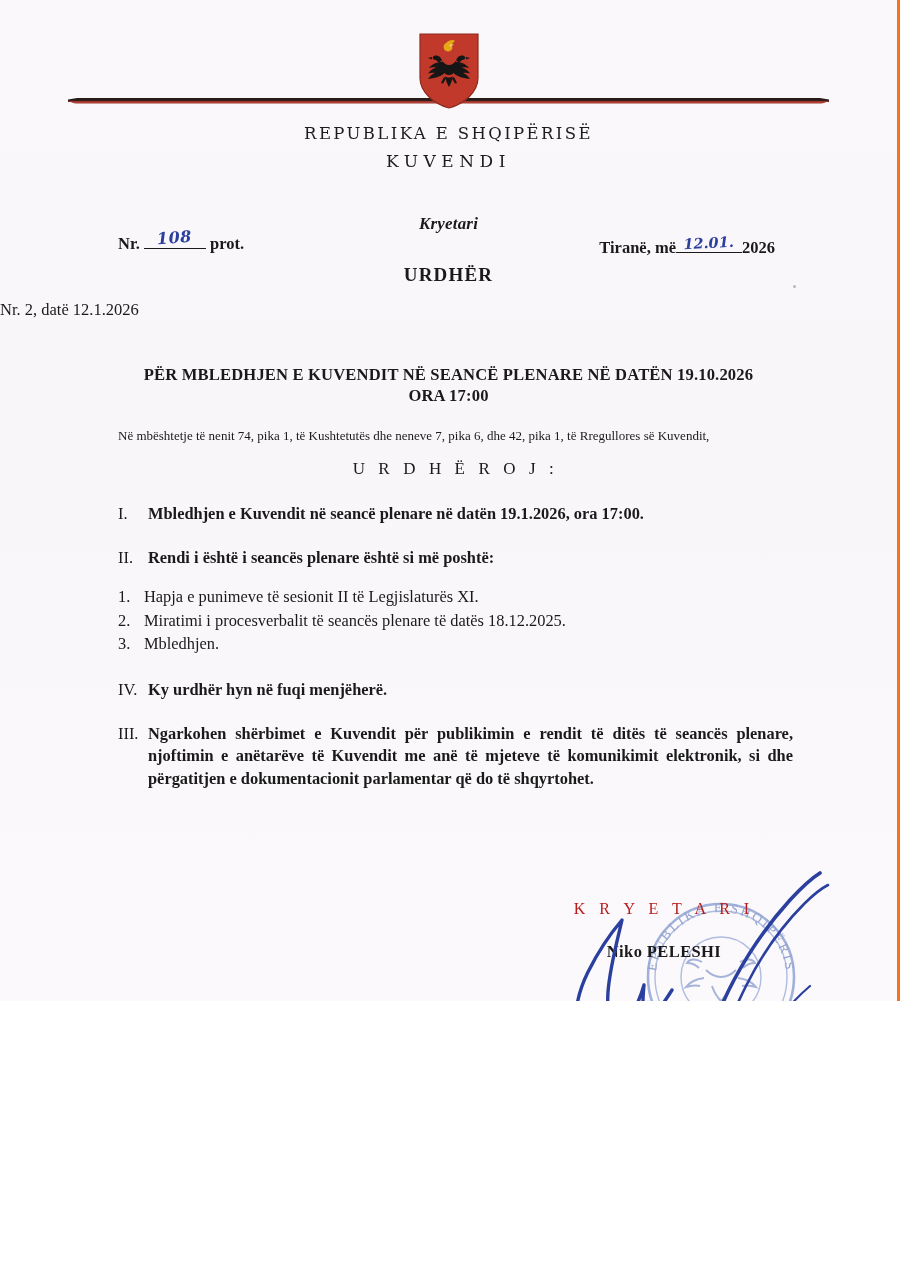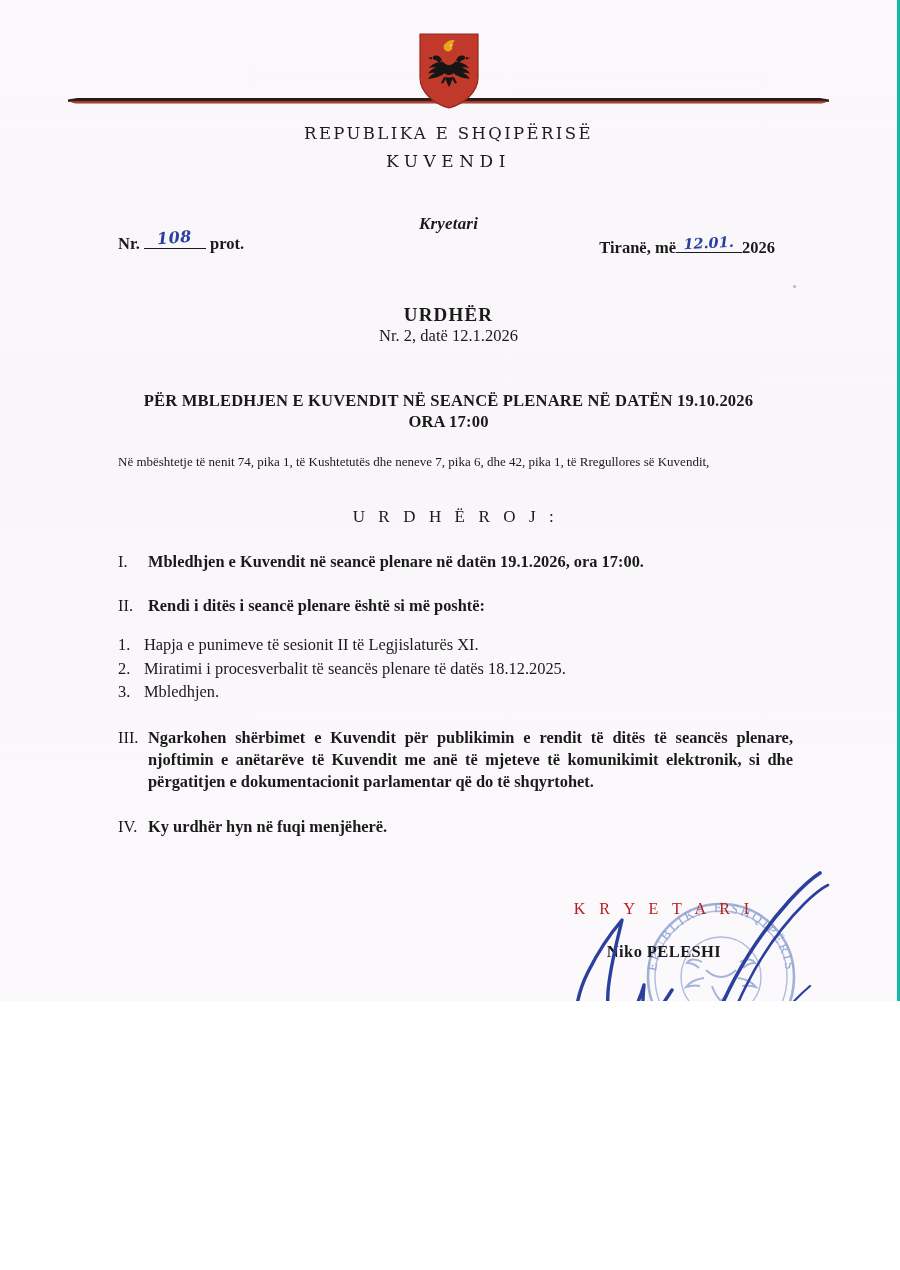--- a/index.html
+++ b/index.html
@@ -14,21 +14,21 @@
     color: #1a1a1a;
     overflow: hidden;
   }
 
   .page {
     position: relative;
     width: 900px;
     height: 1001px;
     background: #faf7fa;
     box-sizing: border-box;
-    border-right: 3px solid #14b8a6;
+    border-right: 3px solid #f97316;
     overflow: hidden;
   }
   
   .page::before {
     content: "";
     position: absolute;
     inset: 0;
     background: linear-gradient(180deg, #fbf8fb 0%, #f9f6f9 45%, #fbf9fb 100%);
     pointer-events: none;
   }
@@ -156,25 +156,24 @@
     letter-spacing: 0px;
     transform: rotate(-3deg);
   }
 
   
   .doc-title {
     text-align: center;
     font-weight: bold;
     font-size: 19px;
     letter-spacing: 1.2px;
-    margin-top: 40px;
   }
   .doc-subtitle {
-    text-align: center;
     font-size: 16.5px;
+    margin-top: 14px;
   }
   .subject {
     text-align: center;
     font-weight: bold;
     font-size: 16.6px;
     margin: 44px 60px 0 60px;
     line-height: 1.28;
     letter-spacing: 0.15px;
   }
 
@@ -184,21 +183,21 @@
   }
   .intro {
     font-size: 13px;
     line-height: 1.35;
     text-align: justify;
   }
   .order-word {
     text-align: center;
     font-size: 17px;
     letter-spacing: 4.6px;
-    margin-top: 36px;
+    margin-top: 14px;
     font-weight: 400;
   }
 
   .roman-list {
     margin-top: 24px;
   }
   .ritem {
     display: flex;
     font-size: 16.4px;
     line-height: 1.35;
@@ -356,46 +355,46 @@
 
       <div class="roman-list">
 
         <div class="ritem">
           <span class="rnum">I.</span>
           <span class="rtxt">Mbledhjen e Kuvendit në seancë plenare në datën 19.1.2026, ora 17:00.</span>
         </div>
 
         <div class="ritem">
           <span class="rnum">II.</span>
-          <span class="rtxt">Rendi i ditës i seancë plenare është si më poshtë:</span>
+          <span class="rtxt">Rendi i është i seancës plenare është si më poshtë:</span>
         </div>
 
         <div class="sub-list">
           <div class="sitem">
             <span class="snum">1.</span>
             <span>Hapja e punimeve të sesionit II të Legjislaturës XI.</span>
           </div>
           <div class="sitem">
             <span class="snum">2.</span>
             <span>Miratimi i procesverbalit të seancës plenare të datës 18.12.2025.</span>
           </div>
           <div class="sitem">
             <span class="snum">3.</span>
             <span>Mbledhjen.</span>
           </div>
         </div>
 
         <div class="ritem">
+          <span class="rnum">IV.</span>
+          <span class="rtxt">Ky urdhër hyn në fuqi menjëherë.</span>
+        </div>
+
+        <div class="ritem">
           <span class="rnum">III.</span>
           <span class="rtxt">Ngarkohen shërbimet e Kuvendit për publikimin e rendit të ditës të seancës plenare, njoftimin e anëtarëve të Kuvendit me anë të mjeteve të komunikimit elektronik, si dhe përgatitjen e dokumentacionit parlamentar që do të shqyrtohet.</span>
-        </div>
-
-        <div class="ritem">
-          <span class="rnum">IV.</span>
-          <span class="rtxt">Ky urdhër hyn në fuqi menjëherë.</span>
         </div>
 
       </div>
     </div>
   </div>
 
   <svg class="stamp" viewBox="0 0 178 178">
     <defs>
       <path id="arcTop" d="M 24 89 A 65 65 0 0 1 154 89"></path>
       <path id="arcBot" d="M 32 89 A 57 57 0 0 0 146 89"></path>

